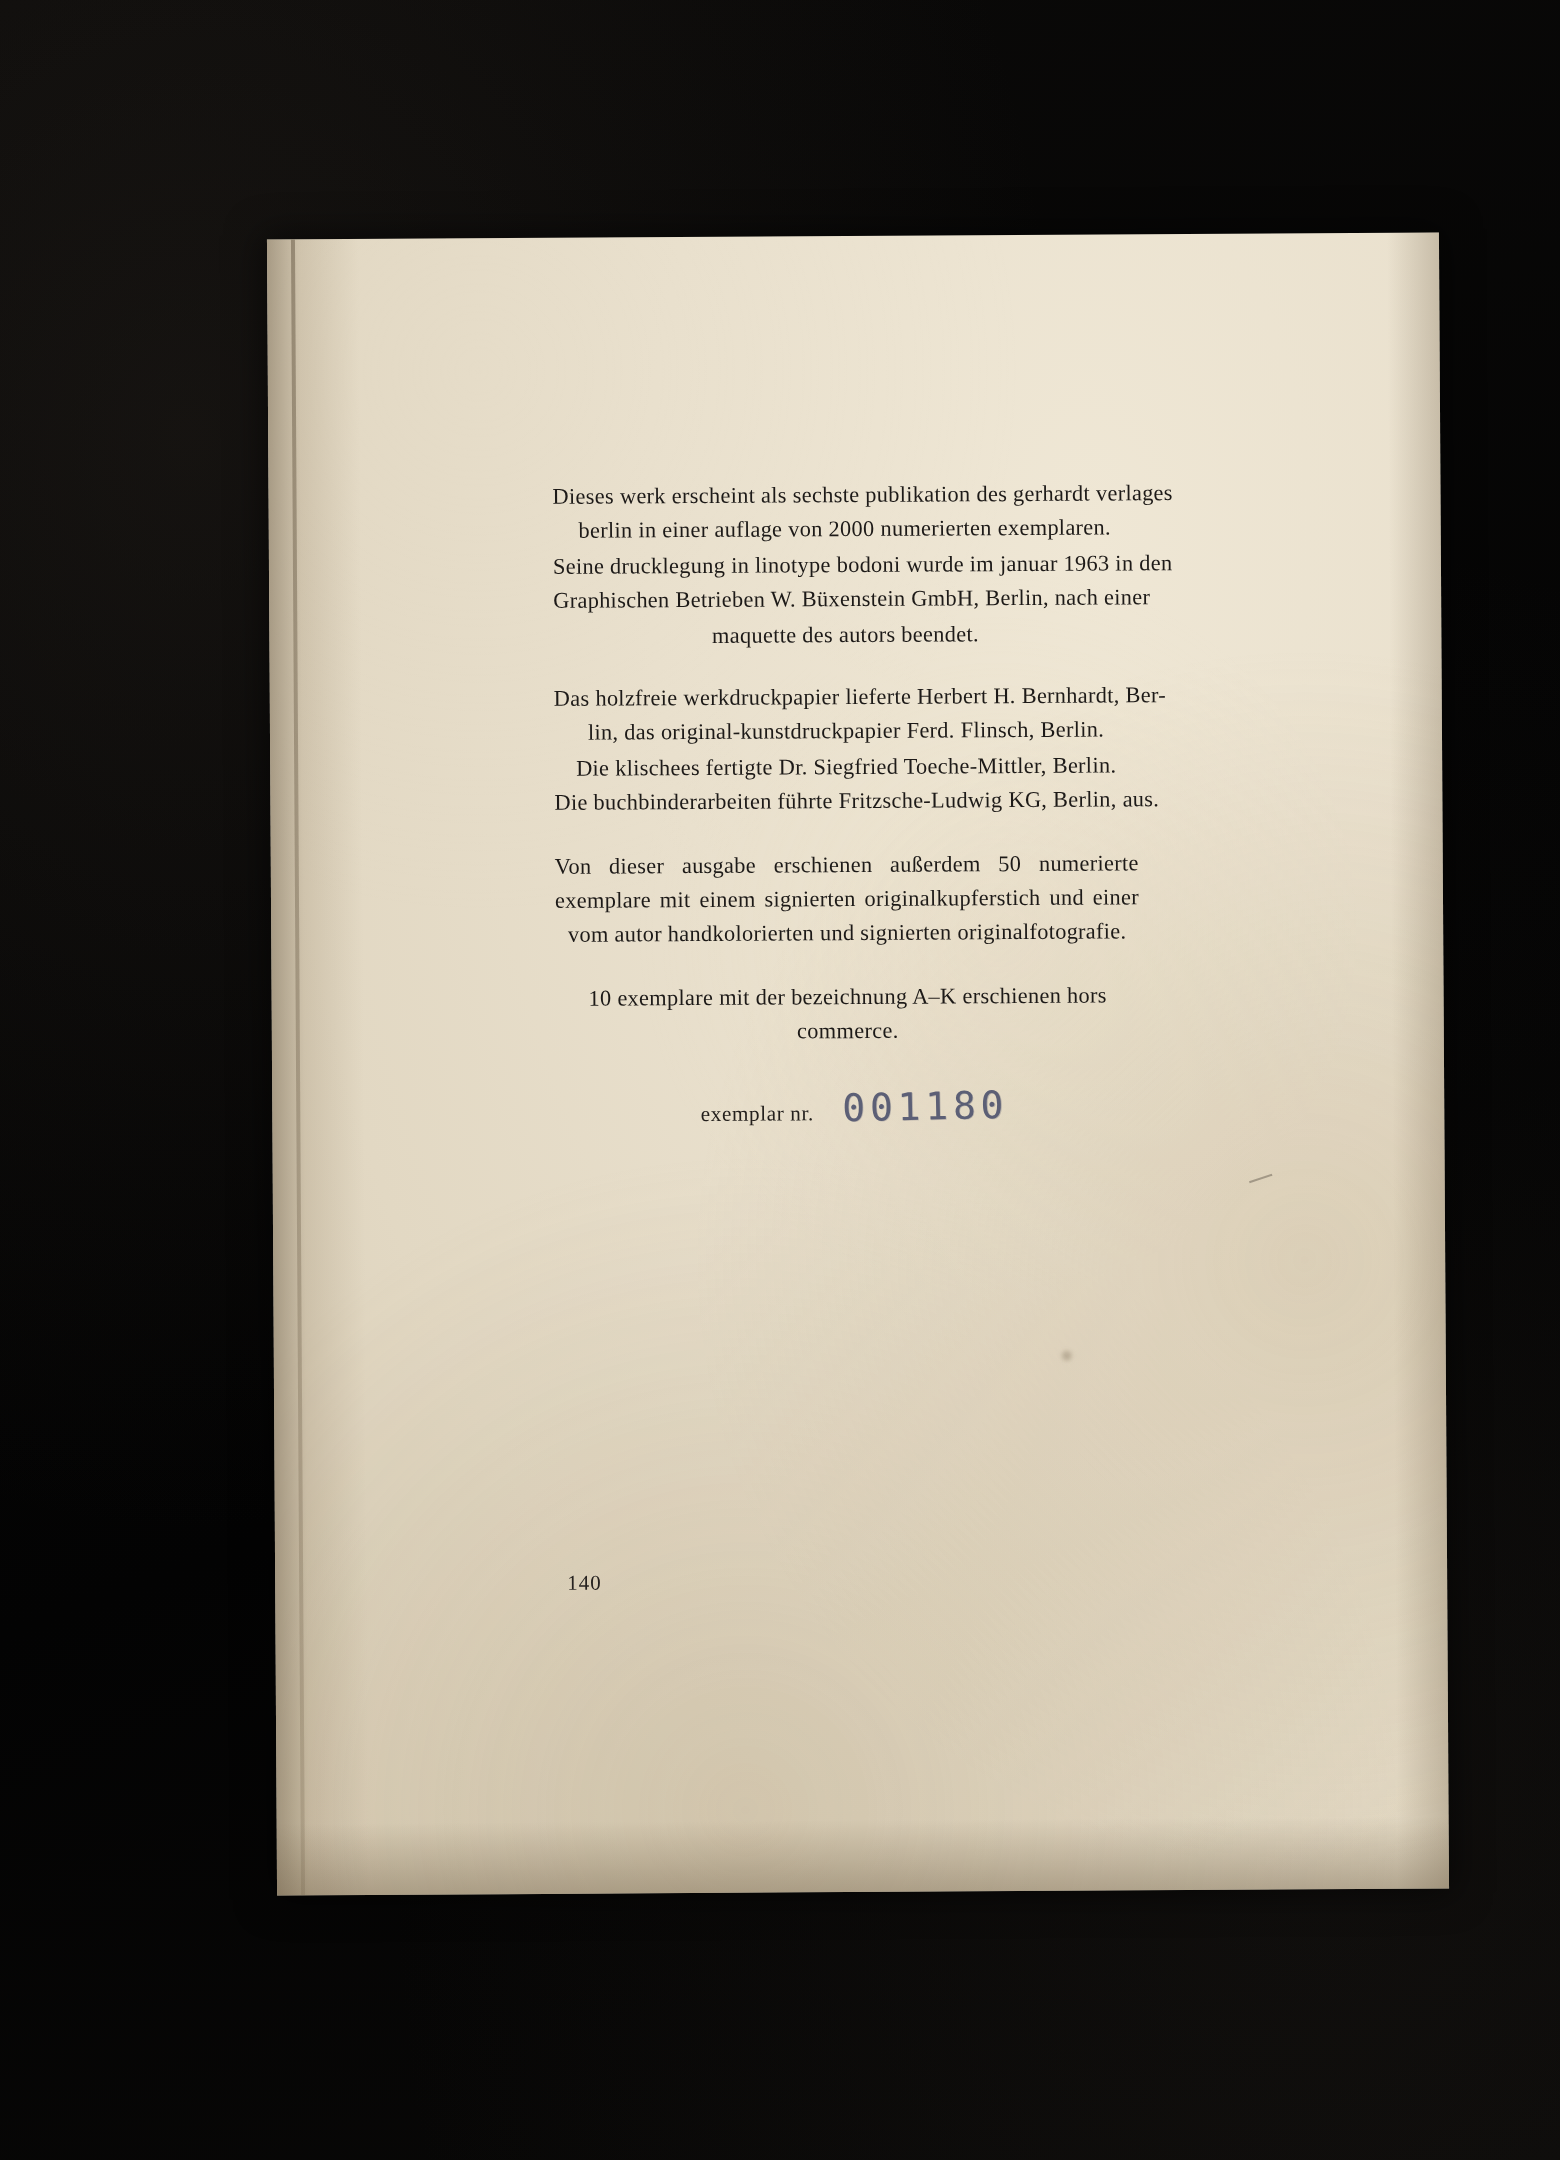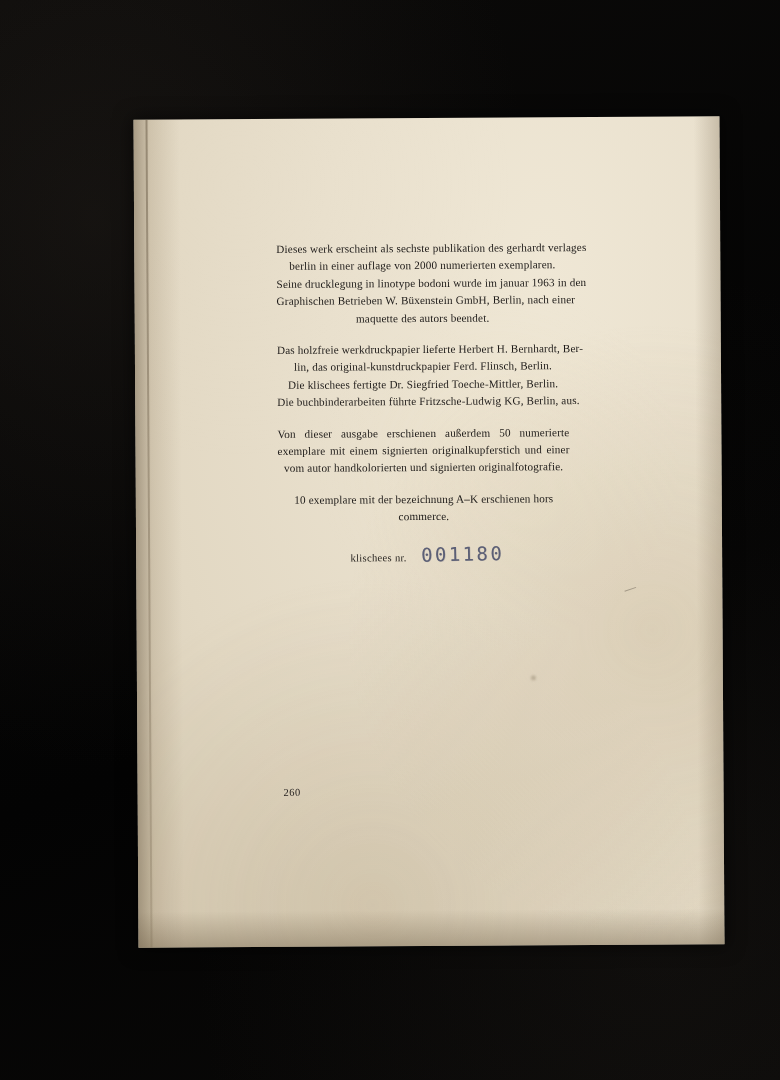--- a/index.html
+++ b/index.html
@@ -213,24 +213,24 @@
         <span class="l">lin, das original-kunstdruckpapier Ferd. Flinsch, Berlin.</span>
         <span class="l">Die klischees fertigte Dr. Siegfried Toeche-Mittler, Berlin.</span>
         <span class="l">Die buchbinderarbeiten führte Fritzsche-Ludwig KG, Berlin, aus.</span>
       </p>
 
       <p class="para p3">Von dieser ausgabe erschienen außerdem 50 numerierte exemplare mit einem signierten originalkupferstich und einer vom autor handkolorierten und signierten originalfotografie.</p>
 
       <p class="para p4">10 exemplare mit der bezeichnung A–K erschienen hors commerce.</p>
 
       <div class="exemplar-row">
-        <span class="exemplar-label">klischees nr.</span>
+        <span class="exemplar-label">exemplar nr.</span>
         <span class="exemplar-number">001180</span>
       </div>
     </div>
 
     <div class="stray-mark"></div>
     <div class="smudge"></div>
 
-    <div class="folio">260</div>
+    <div class="folio">140</div>
   </div>
 
 </div>
 
 </body></html>

